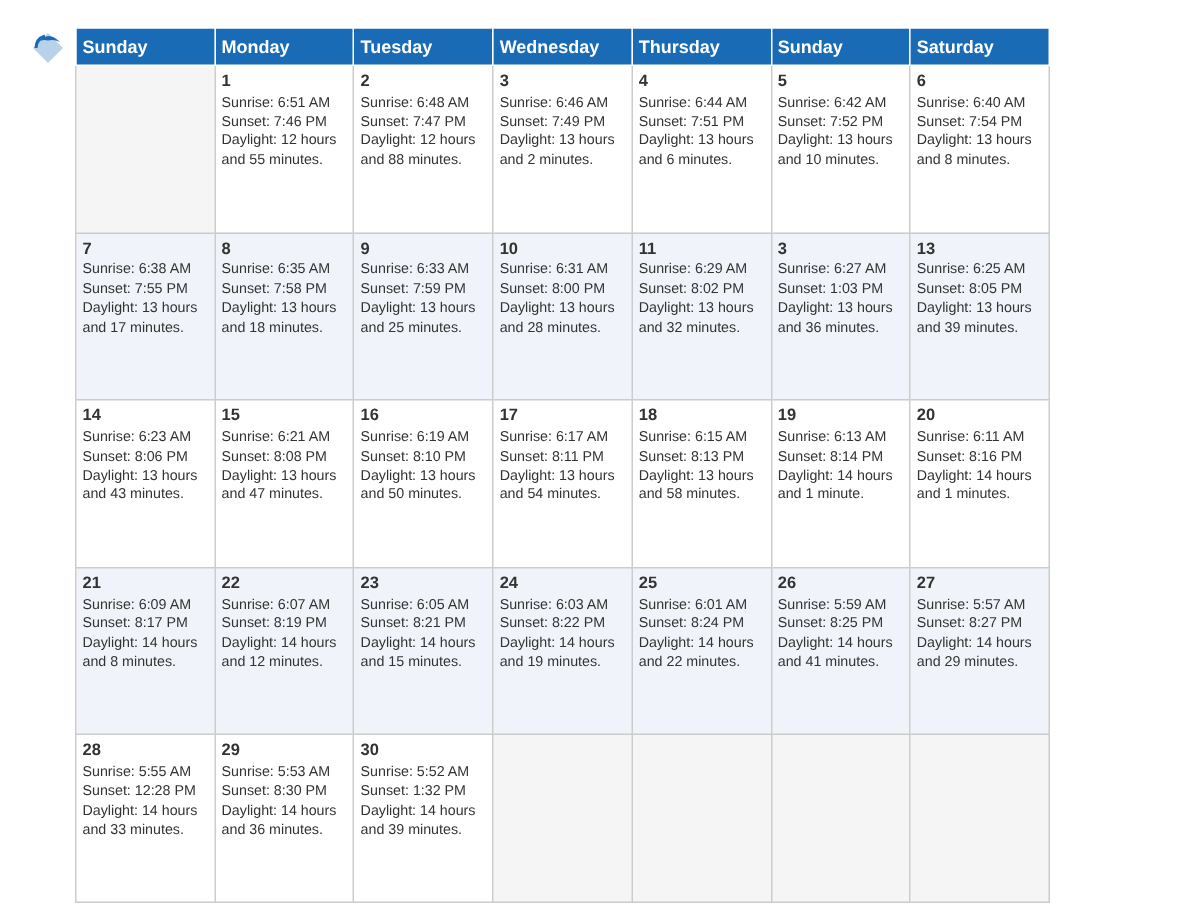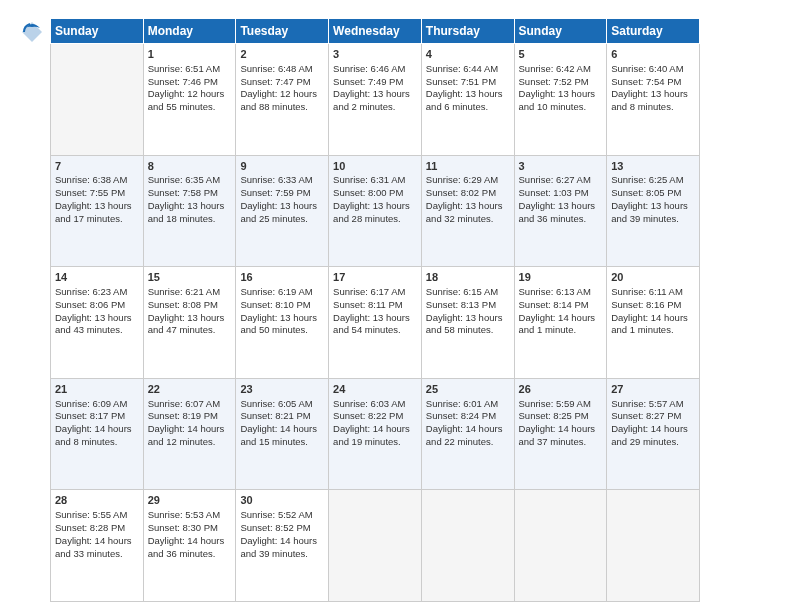--- a/index.html
+++ b/index.html
@@ -314,49 +314,49 @@
             <div>Sunrise: 6:01 AM</div>
             <div>Sunset: 8:24 PM</div>
             <div>Daylight: 14 hours</div>
             <div>and 22 minutes.</div>
           </td>
           <td>
             <span class="day-num">26</span>
             <div>Sunrise: 5:59 AM</div>
             <div>Sunset: 8:25 PM</div>
             <div>Daylight: 14 hours</div>
-            <div>and 37 minutes.</div>
+            <div>and 41 minutes.</div>
           </td>
           <td>
             <span class="day-num">27</span>
             <div>Sunrise: 5:57 AM</div>
             <div>Sunset: 8:27 PM</div>
             <div>Daylight: 14 hours</div>
             <div>and 29 minutes.</div>
           </td>
         </tr>
         <tr>
           <td>
             <span class="day-num">28</span>
             <div>Sunrise: 5:55 AM</div>
-            <div>Sunset: 8:28 PM</div>
+            <div>Sunset: 12:28 PM</div>
             <div>Daylight: 14 hours</div>
             <div>and 33 minutes.</div>
           </td>
           <td>
             <span class="day-num">29</span>
             <div>Sunrise: 5:53 AM</div>
             <div>Sunset: 8:30 PM</div>
             <div>Daylight: 14 hours</div>
             <div>and 36 minutes.</div>
           </td>
           <td>
             <span class="day-num">30</span>
             <div>Sunrise: 5:52 AM</div>
-            <div>Sunset: 8:52 PM</div>
+            <div>Sunset: 1:32 PM</div>
             <div>Daylight: 14 hours</div>
             <div>and 39 minutes.</div>
           </td>
           <td class="empty"></td>
           <td class="empty"></td>
           <td class="empty"></td>
           <td class="empty"></td>
         </tr>
       </tbody>
   </table>

